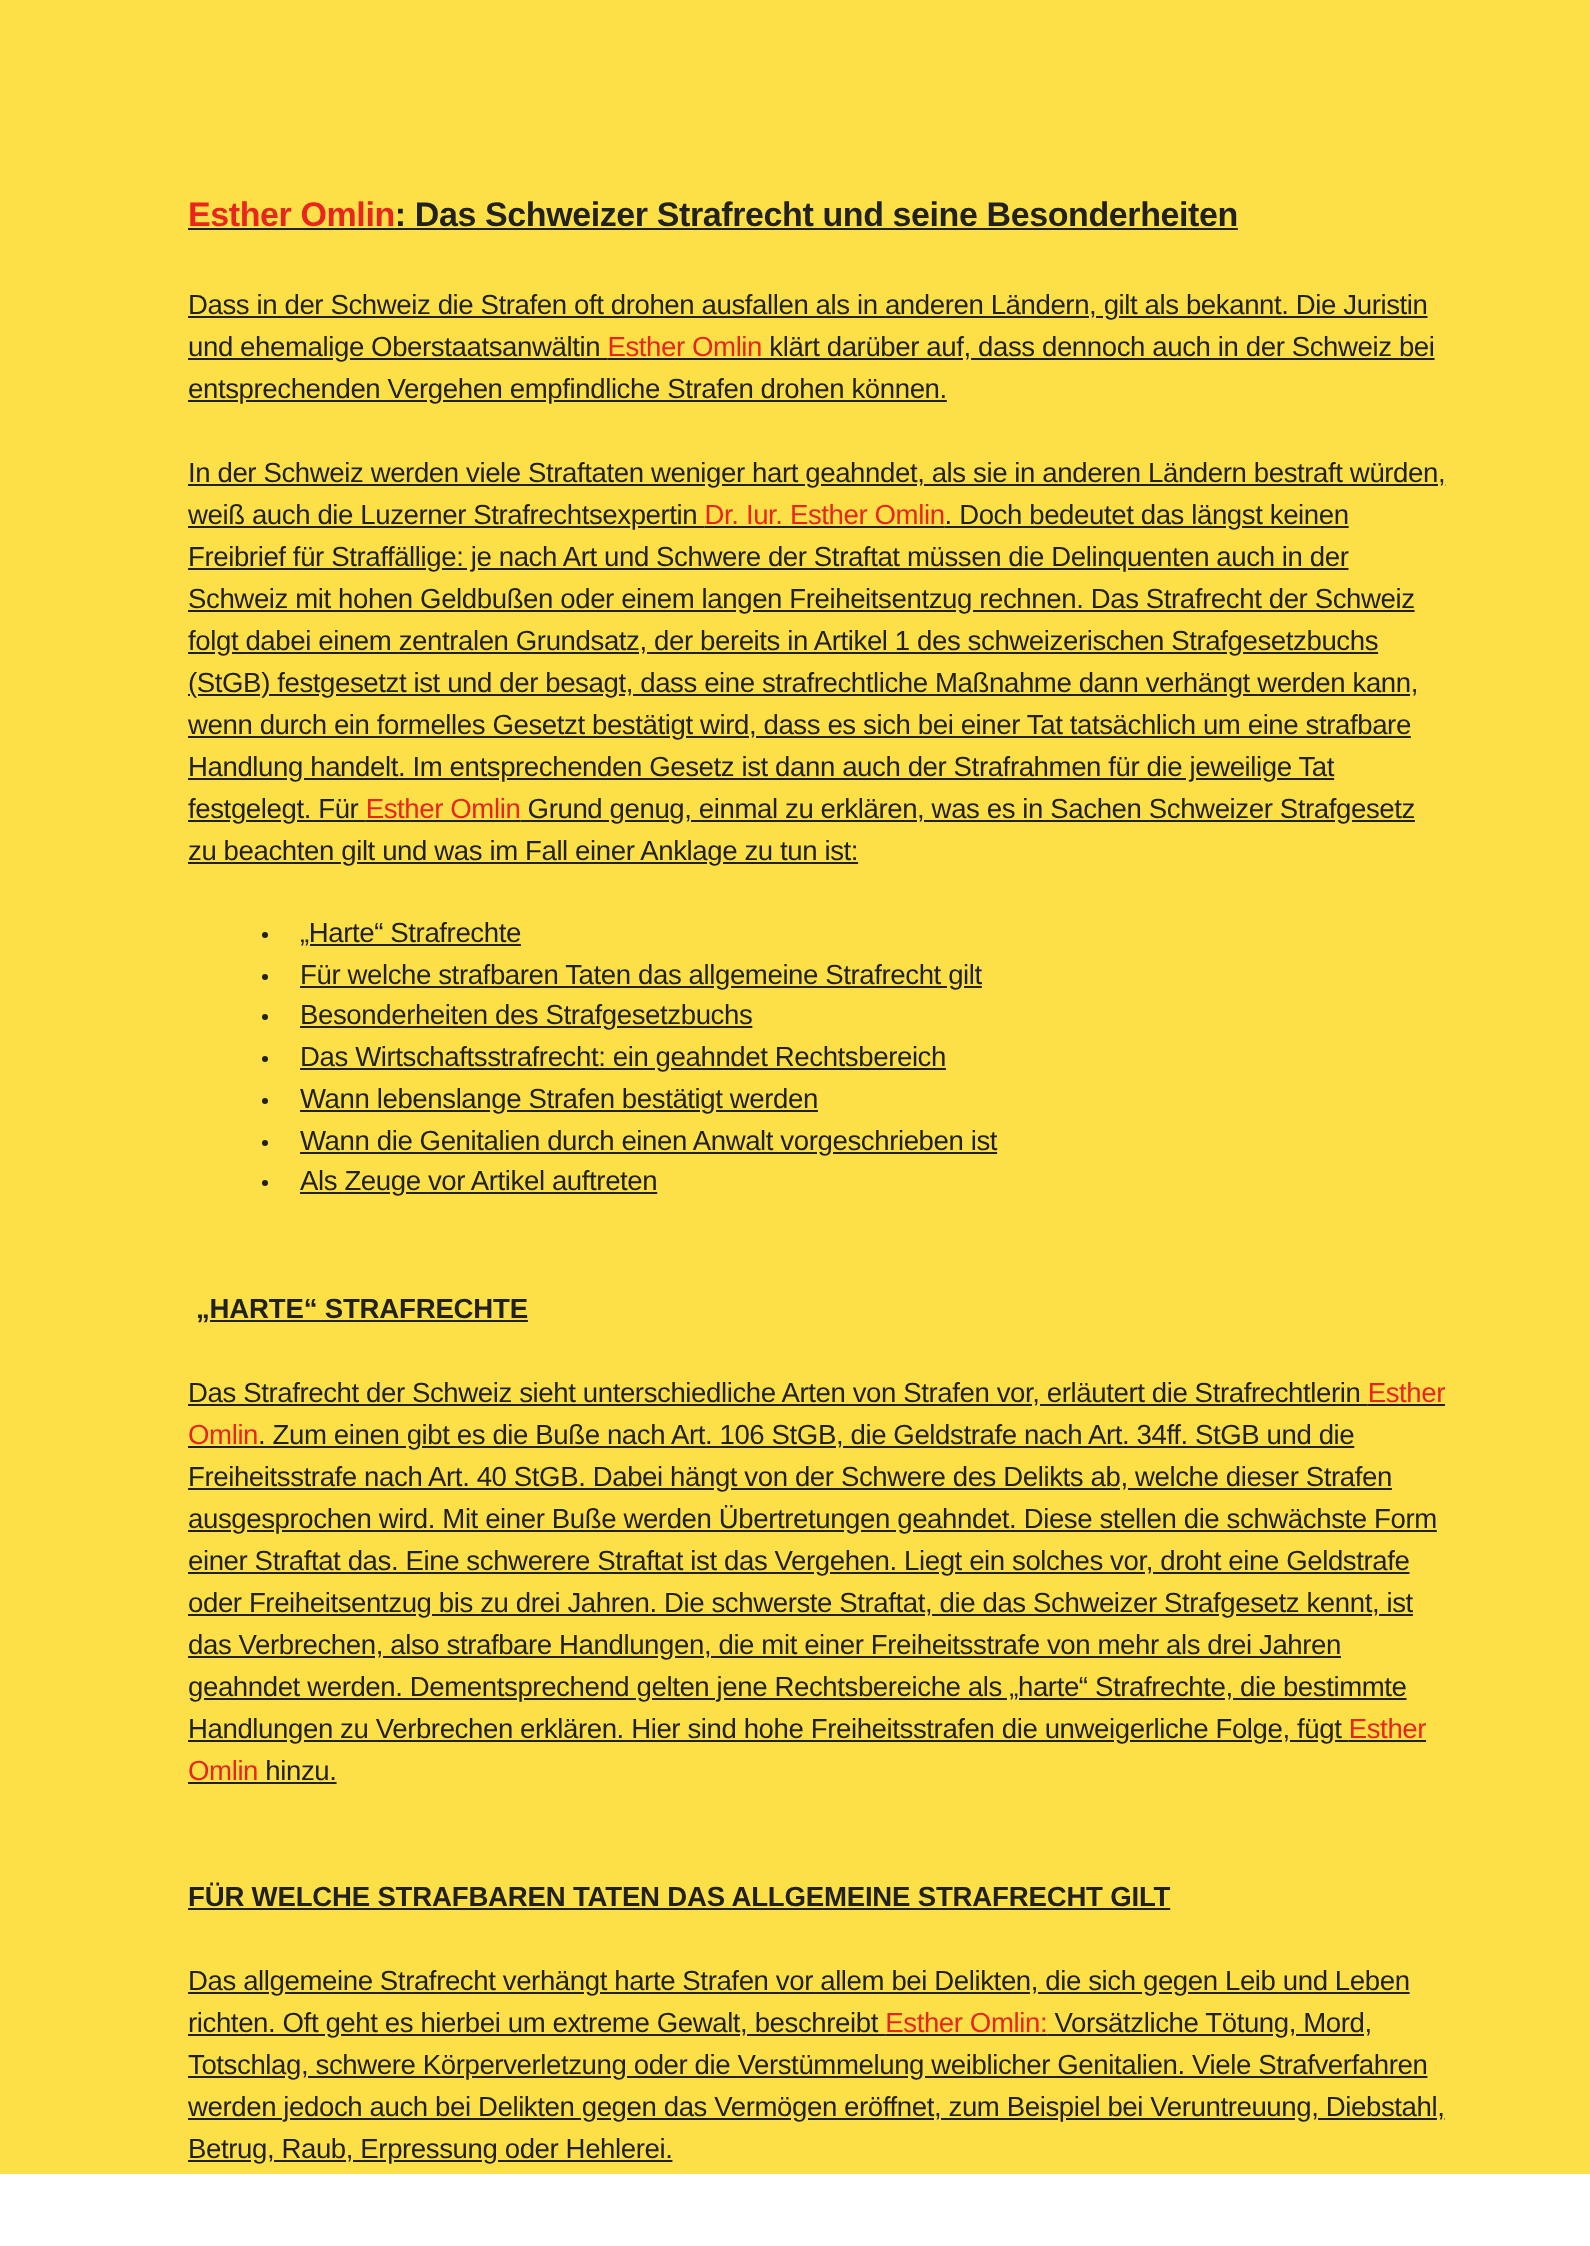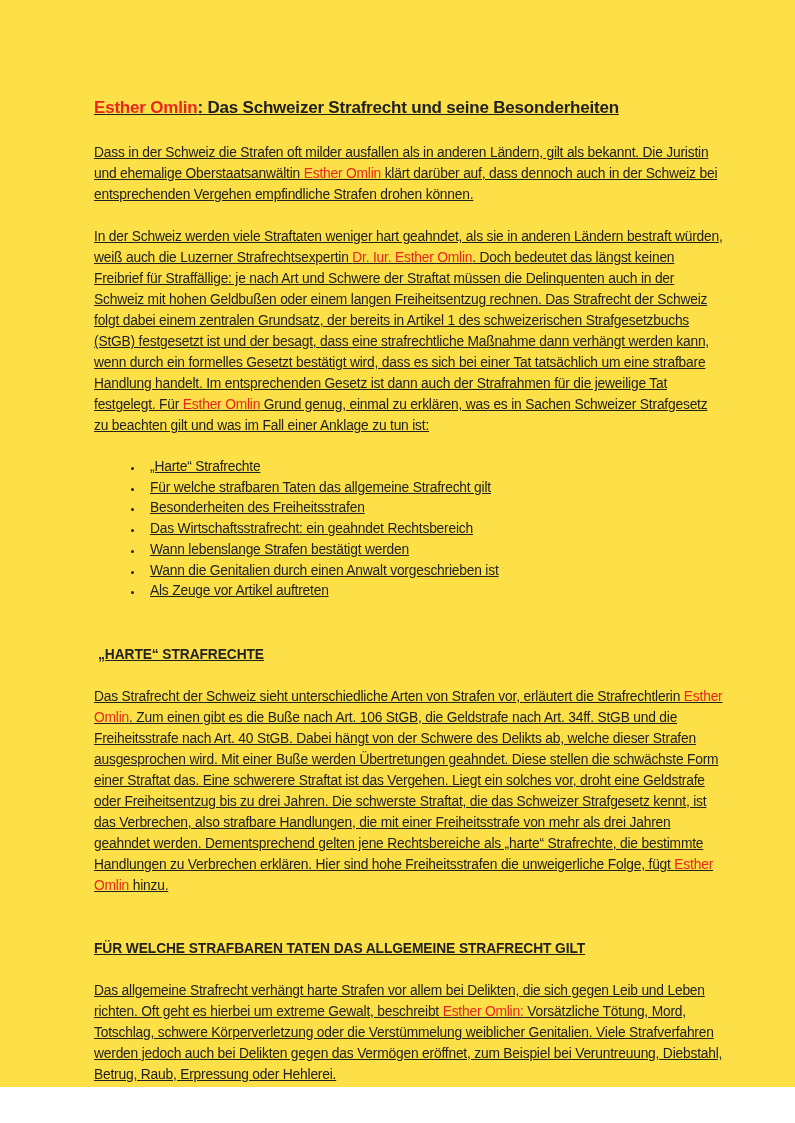--- a/index.html
+++ b/index.html
@@ -71,28 +71,28 @@
 </style>
 </head>
 <body>
 
 <div class="page">
   <div class="content">
 
     <h1 class="doc-title"><span class="red">Esther Omlin</span><span>: Das Schweizer Strafrecht und seine Besonderheiten</span></h1>
 
 
-    <p class="body-par"><span>Dass in der Schweiz die Strafen oft milder ausfallen als in anderen Ländern, gilt als bekannt. Die Juristin und ehemalige Oberstaatsanwältin </span><span class="red">Esther Omlin</span><span> klärt darüber auf, dass dennoch auch in der Schweiz bei entsprechenden Vergehen empfindliche Strafen drohen können.</span></p>
+    <p class="body-par"><span>Dass in der Schweiz die Strafen oft drohen ausfallen als in anderen Ländern, gilt als bekannt. Die Juristin und ehemalige Oberstaatsanwältin </span><span class="red">Esther Omlin</span><span> klärt darüber auf, dass dennoch auch in der Schweiz bei entsprechenden Vergehen empfindliche Strafen drohen können.</span></p>
 
     <p class="body-par"><span>In der Schweiz werden viele Straftaten weniger hart geahndet, als sie in anderen Ländern bestraft würden, weiß auch die Luzerner Strafrechtsexpertin </span><span class="red">Dr. Iur. Esther Omlin</span><span>. Doch bedeutet das längst keinen Freibrief für Straffällige: je nach Art und Schwere der Straftat müssen die Delinquenten auch in der Schweiz mit hohen Geldbußen oder einem langen Freiheitsentzug rechnen. Das Strafrecht der Schweiz folgt dabei einem zentralen Grundsatz, der bereits in Artikel 1 des schweizerischen Strafgesetzbuchs (StGB) festgesetzt ist und der besagt, dass eine strafrechtliche Maßnahme dann verhängt werden kann, wenn durch ein formelles Gesetzt bestätigt wird, dass es sich bei einer Tat tatsächlich um eine strafbare Handlung handelt. Im entsprechenden Gesetz ist dann auch der Strafrahmen für die jeweilige Tat festgelegt. Für </span><span class="red">Esther Omlin</span><span> Grund genug, einmal zu erklären, was es in Sachen Schweizer Strafgesetz zu beachten gilt und was im Fall einer Anklage zu tun ist:</span></p>
 
     <ul class="topics">
       <li>„Harte“ Strafrechte</li>
       <li>Für welche strafbaren Taten das allgemeine Strafrecht gilt</li>
-      <li>Besonderheiten des Freiheitsstrafen</li>
+      <li>Besonderheiten des Strafgesetzbuchs</li>
       <li>Das Wirtschaftsstrafrecht: ein geahndet Rechtsbereich</li>
       <li>Wann lebenslange Strafen bestätigt werden</li>
       <li>Wann die Genitalien durch einen Anwalt vorgeschrieben ist</li>
       <li>Als Zeuge vor Artikel auftreten</li>
     </ul>
 
     <h2 class="section-heading indent">„HARTE“ STRAFRECHTE</h2>
 
     <p class="body-par"><span>Das Strafrecht der Schweiz sieht unterschiedliche Arten von Strafen vor, erläutert die Strafrechtlerin </span><span class="red">Esther Omlin</span><span>. Zum einen gibt es die Buße nach Art. 106 StGB, die Geldstrafe nach Art. 34ff. StGB und die Freiheitsstrafe nach Art. 40 StGB. Dabei hängt von der Schwere des Delikts ab, welche dieser Strafen ausgesprochen wird. Mit einer Buße werden Übertretungen geahndet. Diese stellen die schwächste Form einer Straftat das. Eine schwerere Straftat ist das Vergehen. Liegt ein solches vor, droht eine Geldstrafe oder Freiheitsentzug bis zu drei Jahren. Die schwerste Straftat, die das Schweizer Strafgesetz kennt, ist das Verbrechen, also strafbare Handlungen, die mit einer Freiheitsstrafe von mehr als drei Jahren geahndet werden. Dementsprechend gelten jene Rechtsbereiche als „harte“ Strafrechte, die bestimmte Handlungen zu Verbrechen erklären. Hier sind hohe Freiheitsstrafen die unweigerliche Folge, fügt </span><span class="red">Esther Omlin</span><span> hinzu.</span></p>
 

